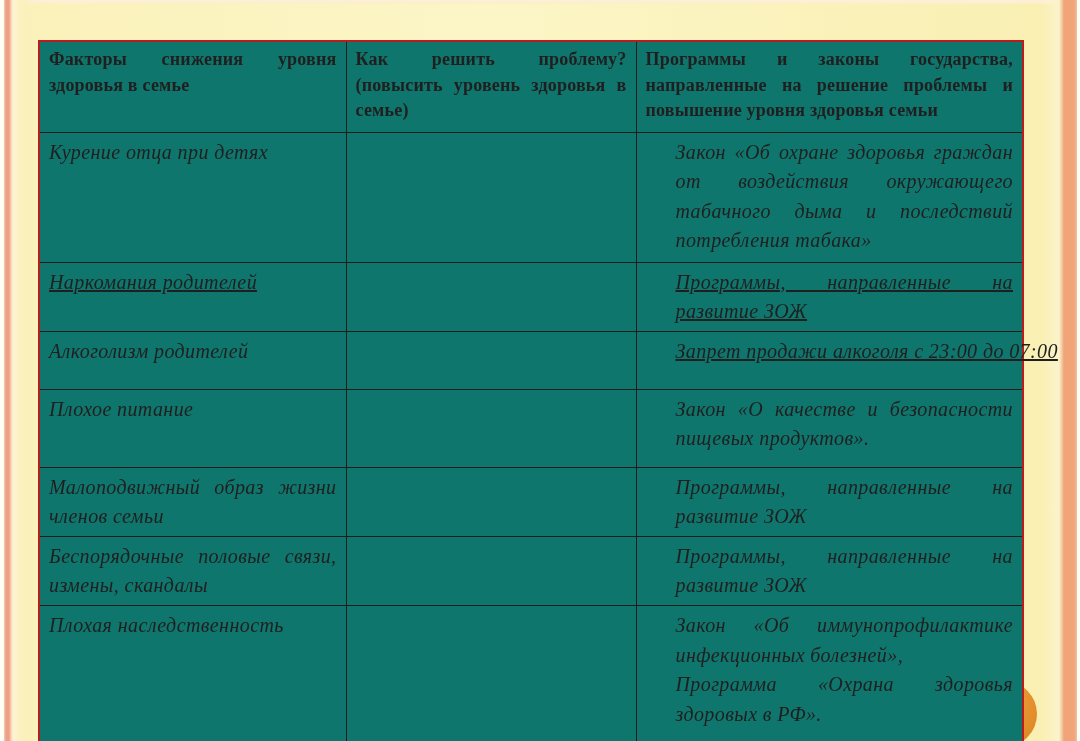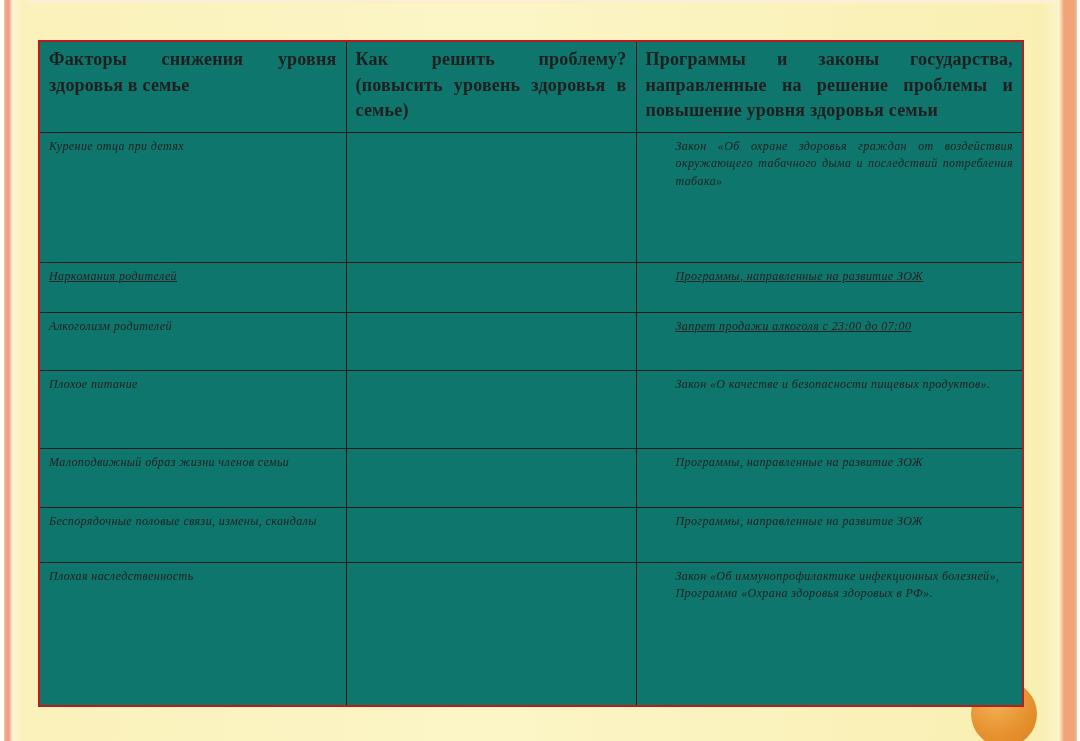--- a/index.html
+++ b/index.html
@@ -55,21 +55,21 @@
   }
   th {
     font-weight: bold;
     font-size: 18px;
     line-height: 1.42;
     text-align: justify;
     letter-spacing: 0.2px;
   }
   td {
     font-style: italic;
-    font-size: 12px;
+    font-size: 20px;
     line-height: 1.48;
     letter-spacing: 0.4px;
     text-align: justify;
   }
   tr.hrow  { height: 91px; }
   tr.r0 { height: 130px; }
   tr.r1 { height: 50px; text-decoration: underline; }
   tr.r2 { height: 58px; }
   tr.r3 { height: 78px; }
   tr.r4 { height: 59px; }

